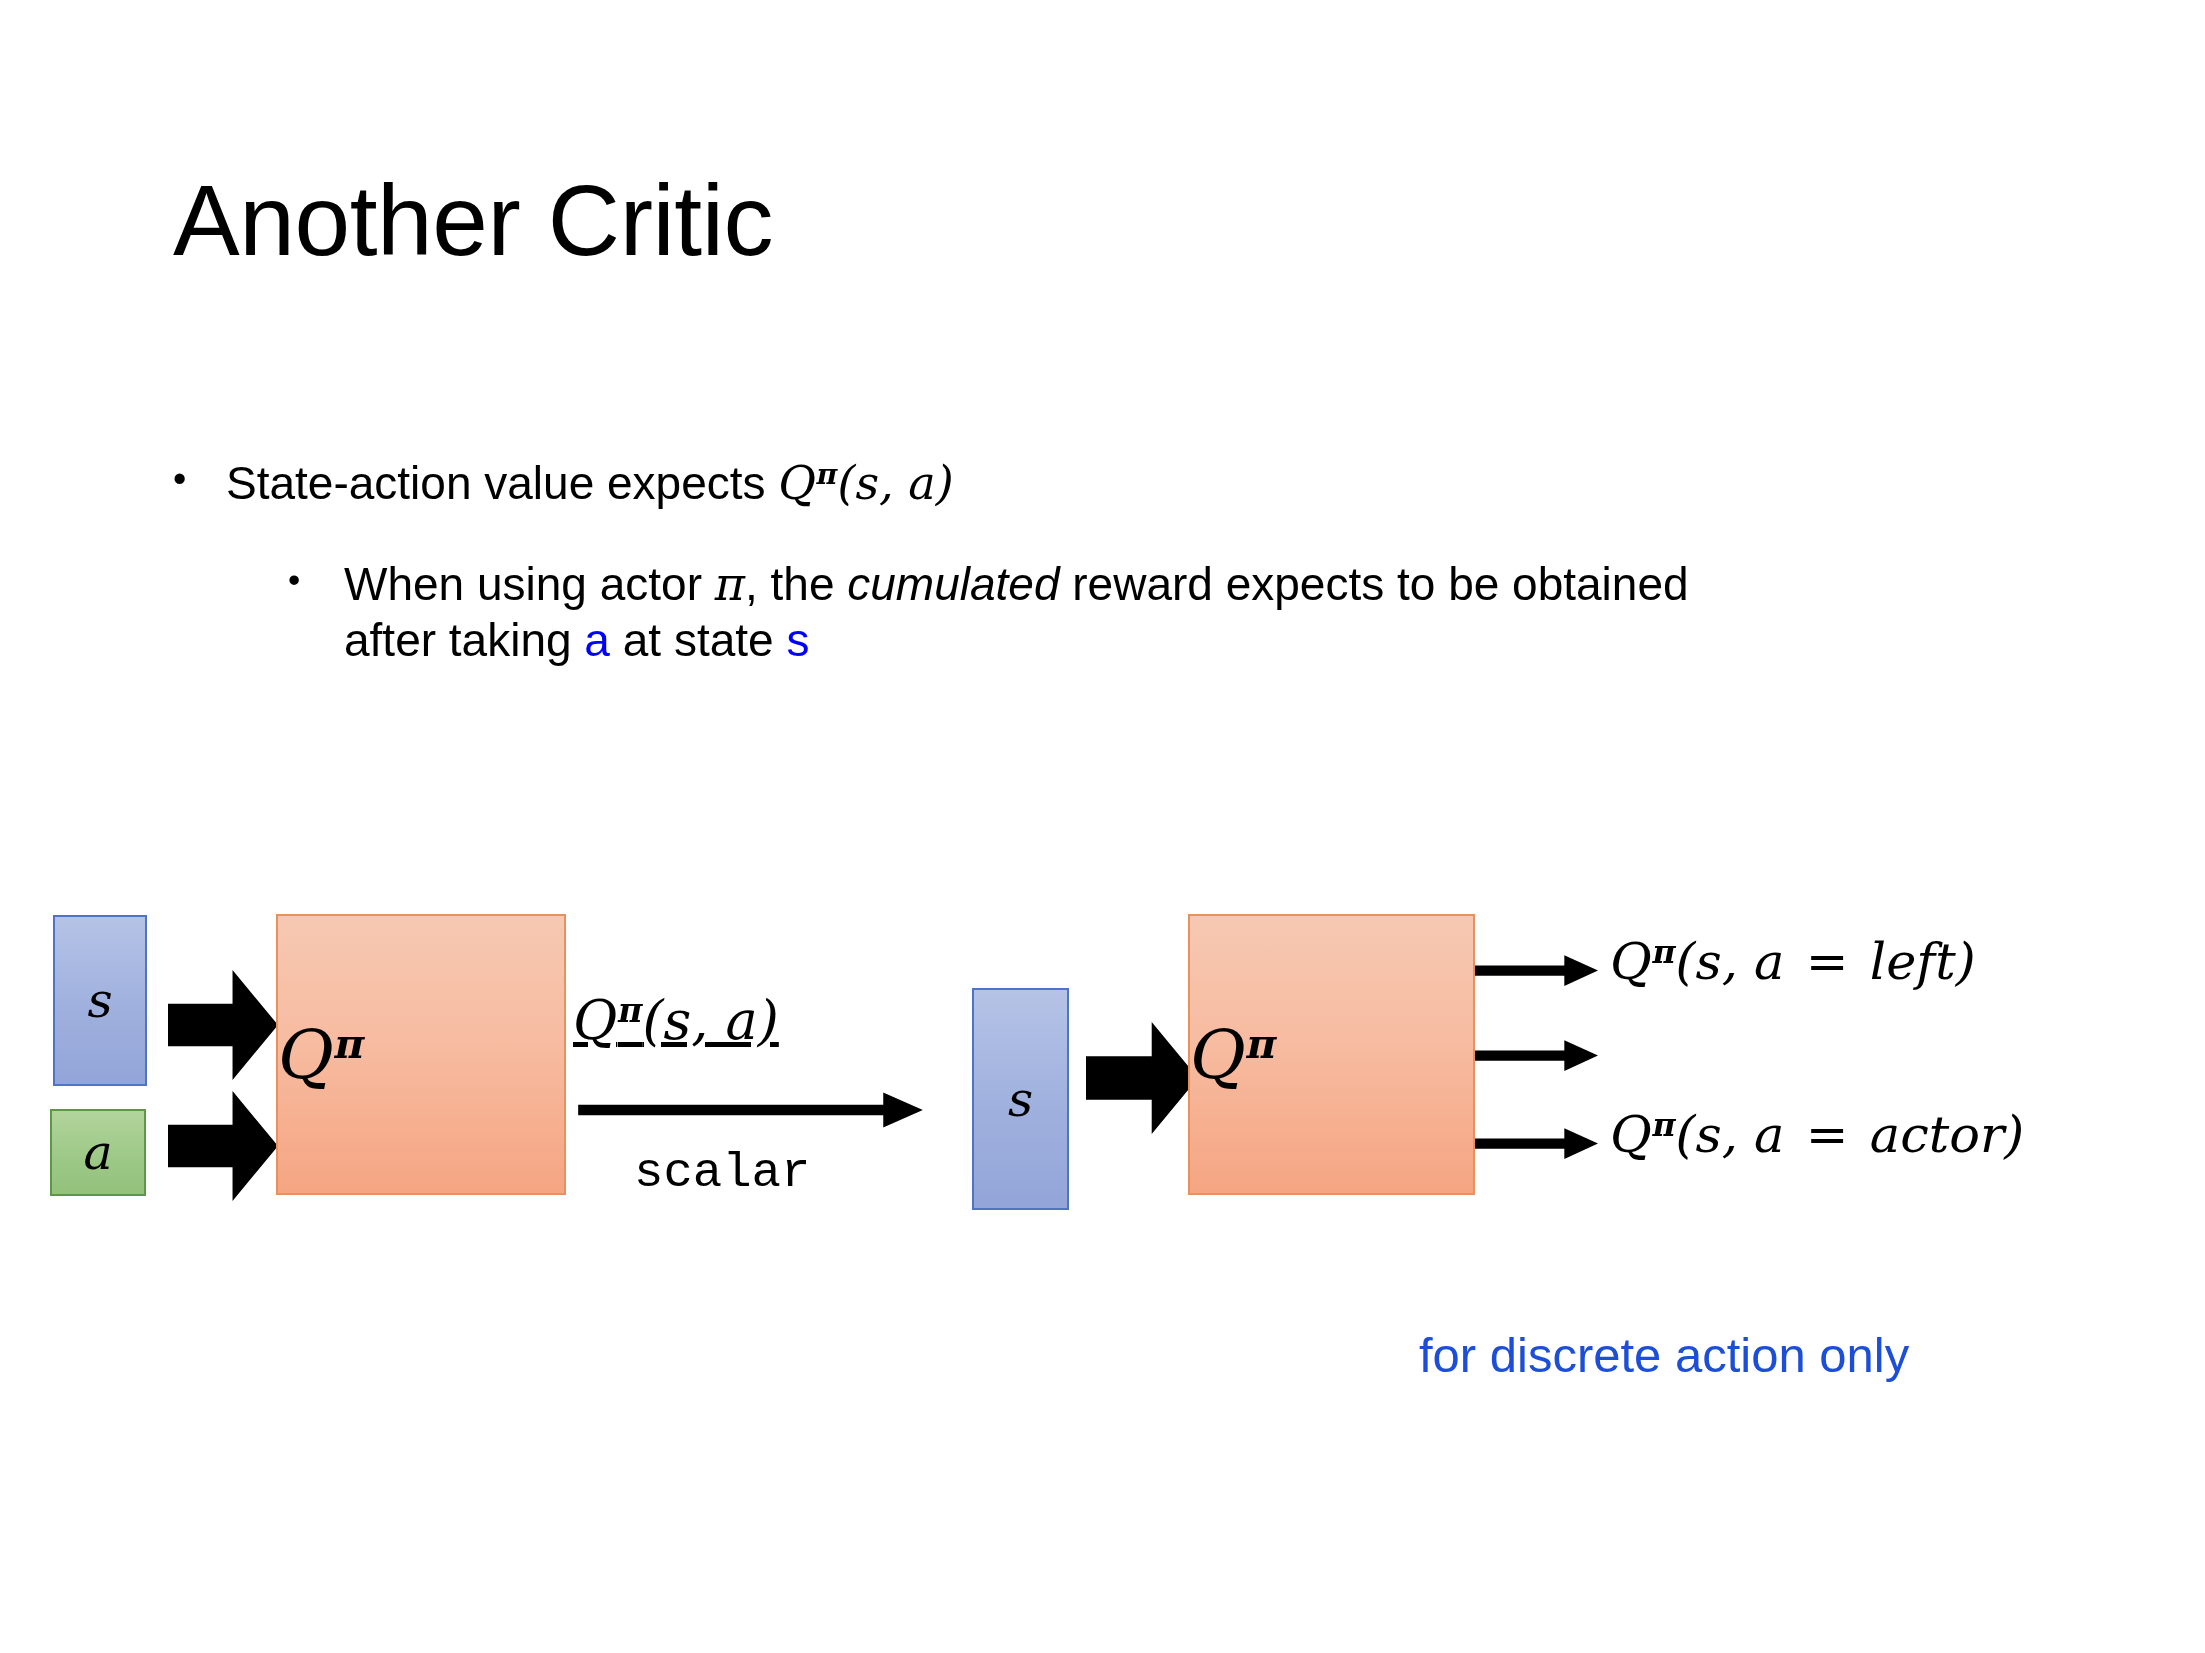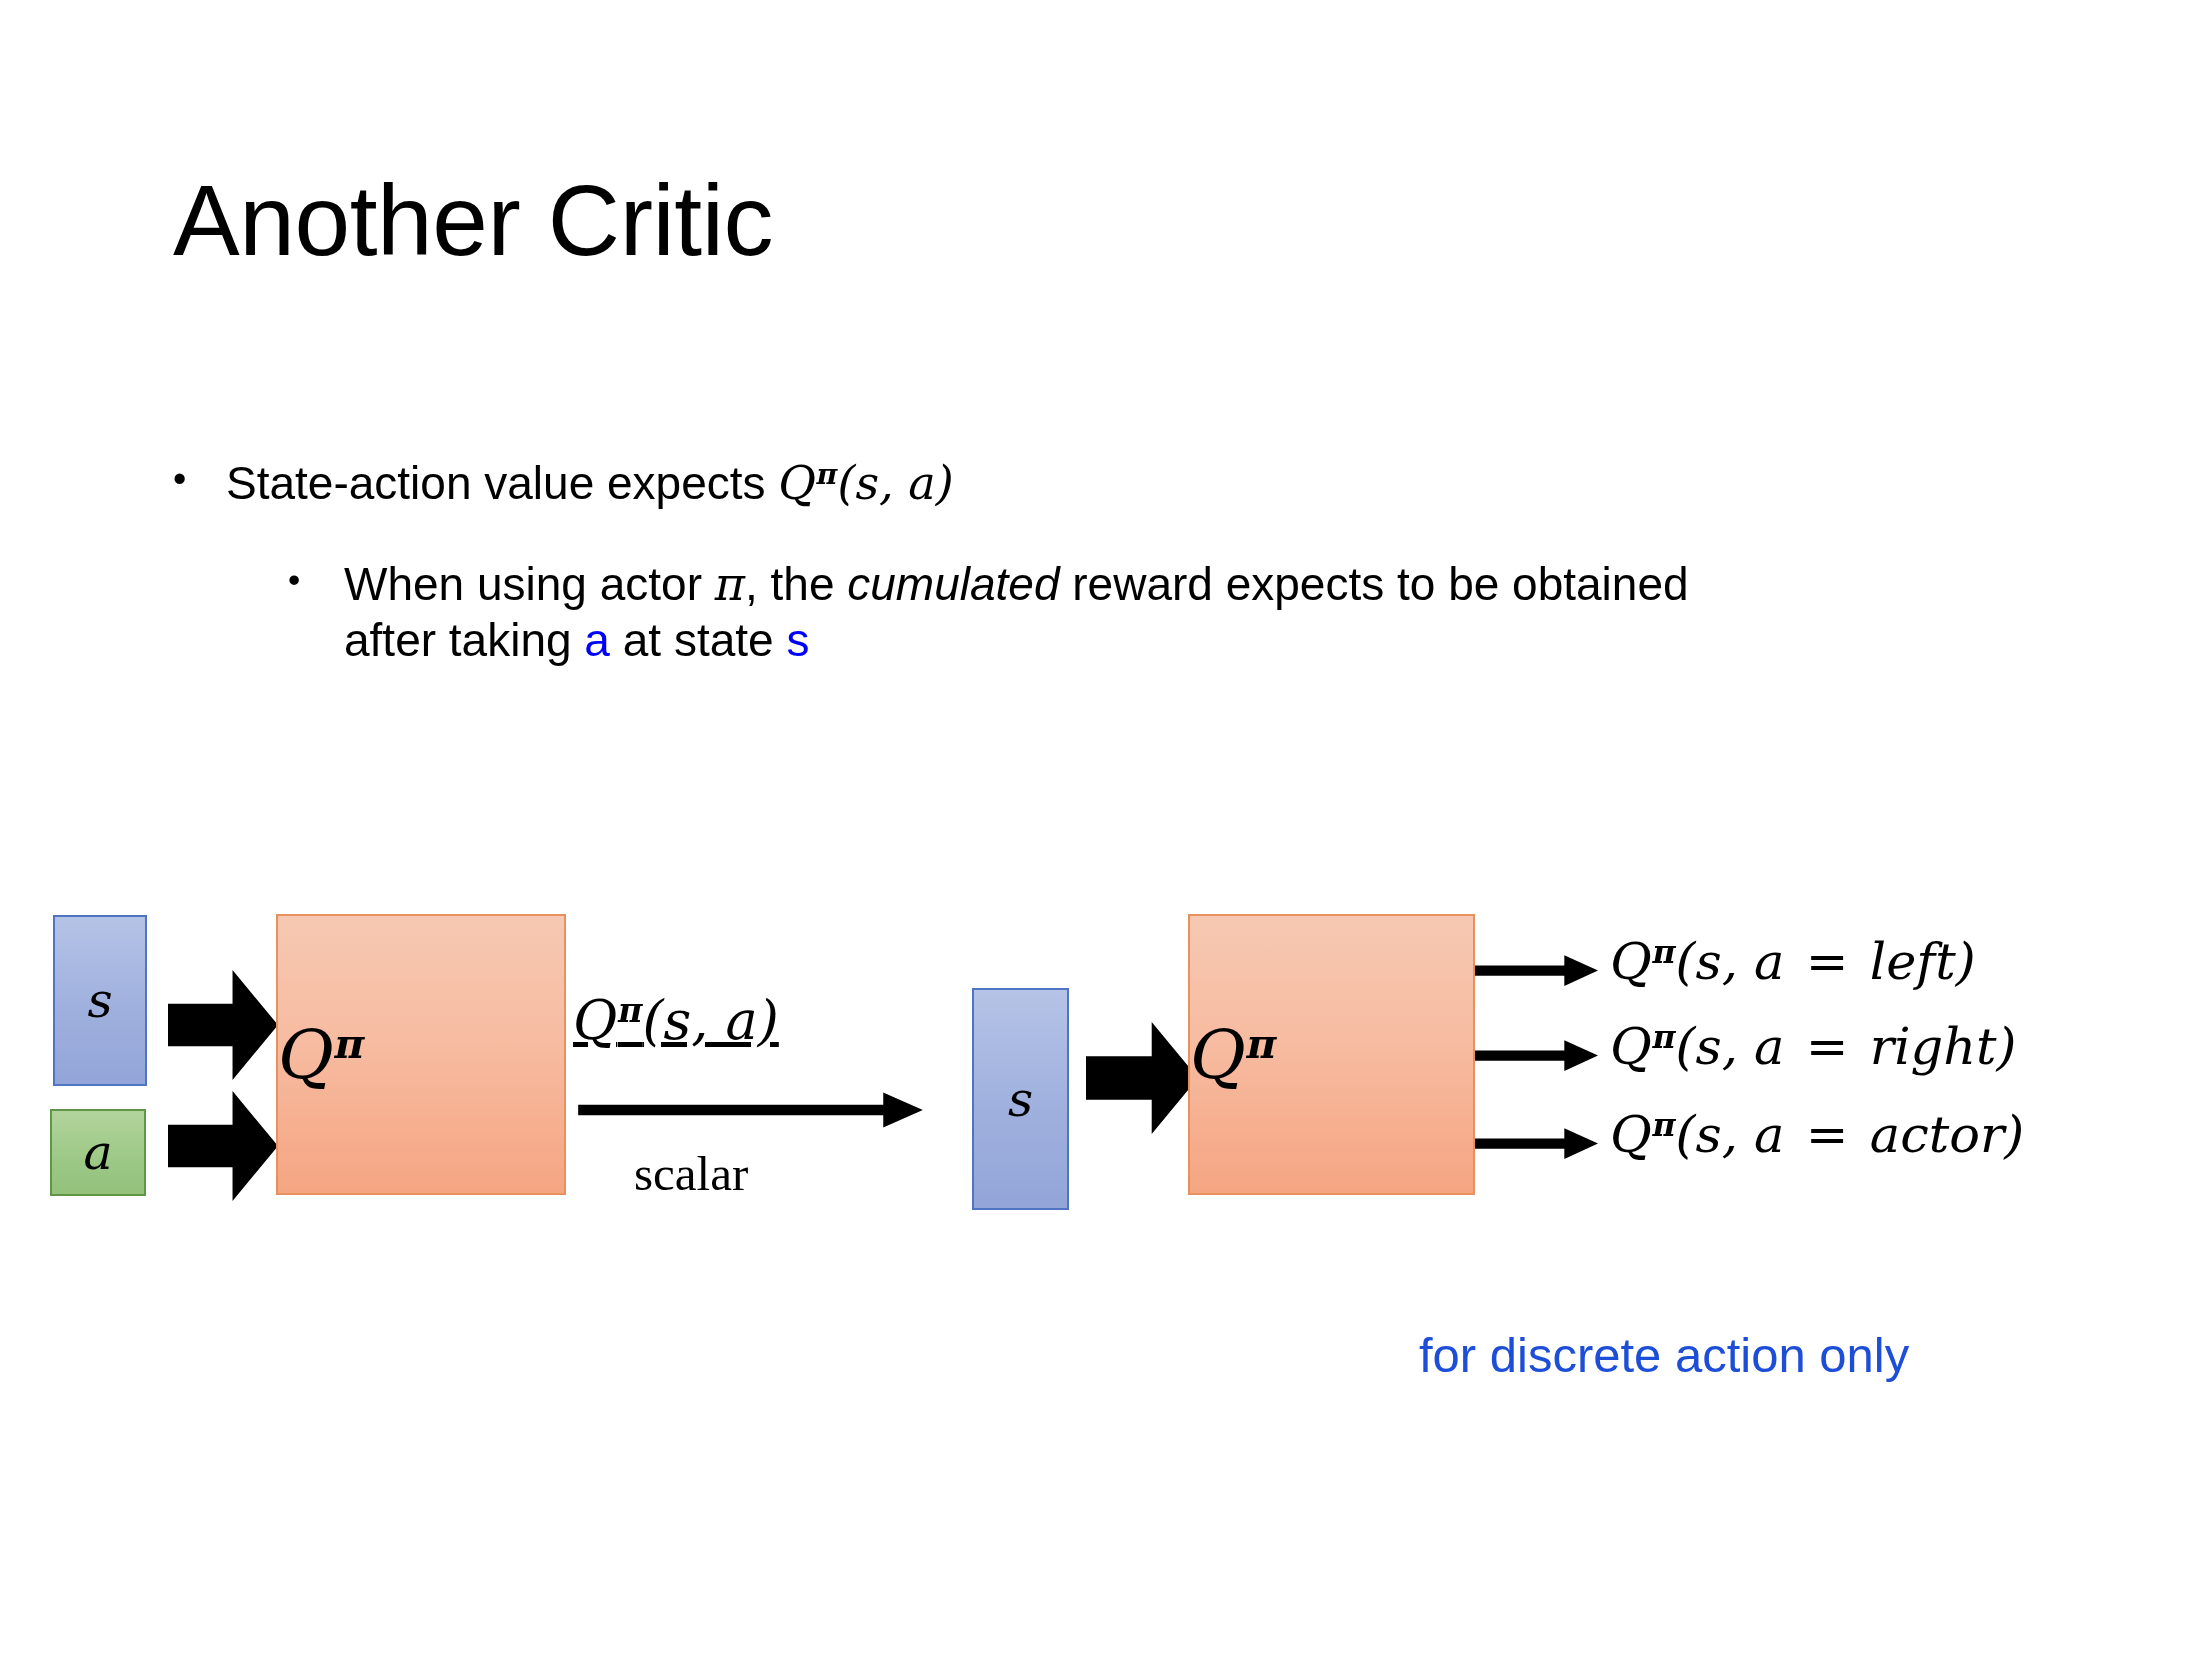--- a/index.html
+++ b/index.html
@@ -157,21 +157,21 @@
     position: absolute;
     color: #000000;
     white-space: nowrap;
   }
   .math-label {
     font-family: "DejaVu Serif", "Liberation Serif", serif;
     font-style: italic;
     font-size: 54px;
   }
   #scalar-label {
-    font-family: Liberation Serif, serif;
+    font-family: Liberation Mono, monospace;
     font-style: normal;
     font-size: 49px;
   }
   #discrete-note {
     font-family: "Liberation Sans", sans-serif;
     font-size: 49px;
     color: #1d4ed8;
   }
   .out-label {
     font-family: "DejaVu Serif", "Liberation Serif", serif;
@@ -258,21 +258,20 @@
     </svg>
   </div>
   <div class="dg-label out-label" style="left:1610px; top:932px;"><span>Q</span><span class="msup">π</span><span>(s, a </span><span class="op">=</span><span> left)</span></div>
 
   <div class="line-arrow" style="left:1475px; top:1035px;">
     <svg width="123" height="41" viewBox="0 0 168 56" aria-hidden="true">
       <line x1="0" y1="28" x2="128" y2="28" stroke="#000000" stroke-width="14"></line>
       <polygon points="168,28 122,7 122,49" fill="#000000"></polygon>
     </svg>
   </div>
-  <div class="dg-label out-label" style="left:1610px; top:1017px;"><span>Q</span><span class="msup">π</span><span>(s, a </span><span class="op">=</span><span> right)</span></div>
 
   <div class="line-arrow" style="left:1475px; top:1123px;">
     <svg width="123" height="41" viewBox="0 0 168 56" aria-hidden="true">
       <line x1="0" y1="28" x2="128" y2="28" stroke="#000000" stroke-width="14"></line>
       <polygon points="168,28 122,7 122,49" fill="#000000"></polygon>
     </svg>
   </div>
   <div class="dg-label out-label" style="left:1610px; top:1105px;"><span>Q</span><span class="msup">π</span><span>(s, a </span><span class="op">=</span><span> actor)</span></div>
 
   <div class="dg-label" id="discrete-note" style="left:1419px; top:1327px;">for discrete action only</div>

